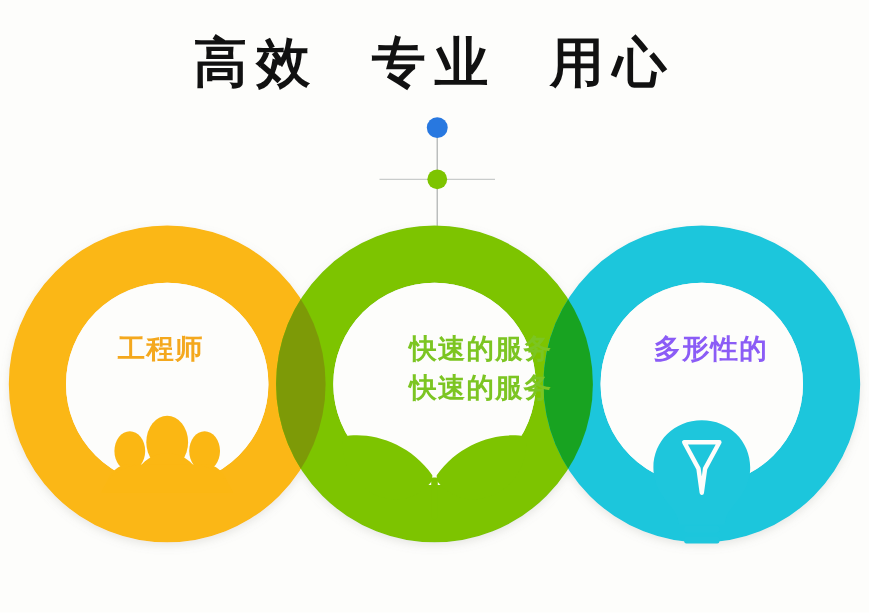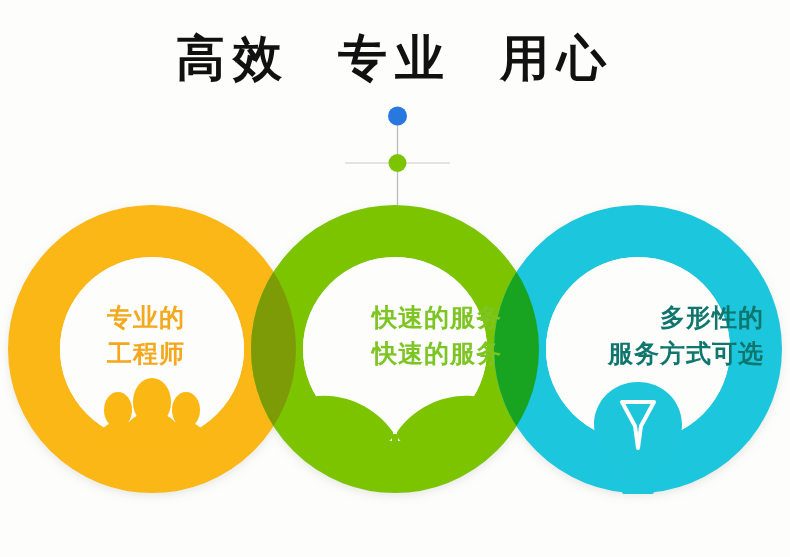--- a/index.html
+++ b/index.html
@@ -219,27 +219,25 @@
       <path d="M638 186 c-25 0 -44 19 -44 43 c0 17 9 27 16 36 c5 6 7 11 7 16 h42 c0 -5 2 -11 7 -16 c7 -9 16 -19 16 -36 c0 -24 -19 -43 -44 -43 Z" fill="#1ec6dc"></path>
 
       <path d="M622 206 h32 l-13 24 l-3 22 l-3 -22 Z" fill="none" stroke="#fdfdfb" stroke-width="4" stroke-linejoin="round"></path>
 
       <rect x="622" y="282" width="32" height="6" rx="2" fill="#1ec6dc"></rect>
       <rect x="622" y="292" width="32" height="6" rx="2" fill="#1ec6dc"></rect>
     </g>
   </svg>
 
   <div class="ring-label" id="label-left" style="color: rgb(244, 168, 29);">
-    <span class="lbl-line">专业的</span>
     <span class="lbl-line">工程师</span>
   </div>
 
   <div class="ring-label" id="label-mid" style="color: rgb(124, 197, 34);">
     <span class="lbl-line">快速的服务</span>
     <span class="lbl-line">快速的服务</span>
   </div>
 
-  <div class="ring-label" id="label-right" style="color: #0f766e; text-align: right;">
+  <div class="ring-label" id="label-right" style="color: #8b5cf6;">
     <span class="lbl-line">多形性的</span>
-    <span class="lbl-line">服务方式可选</span>
   </div>
 
 </div>
 
 </body></html>

